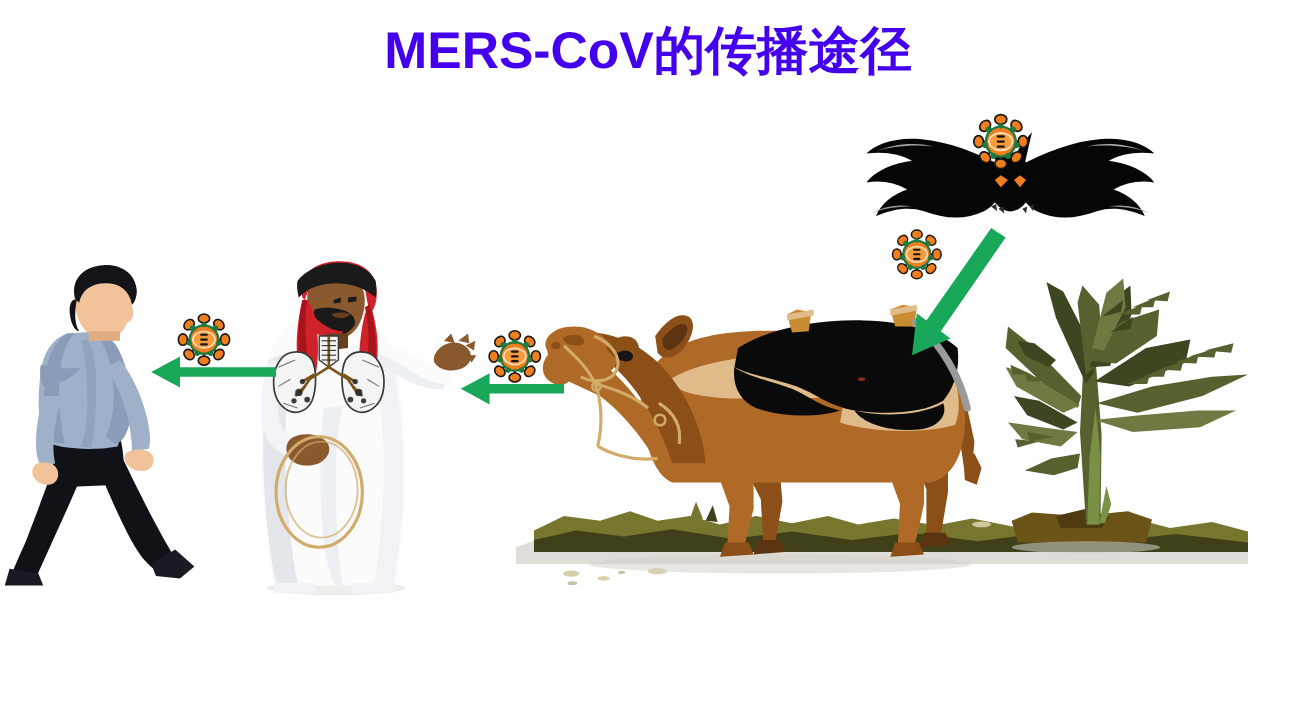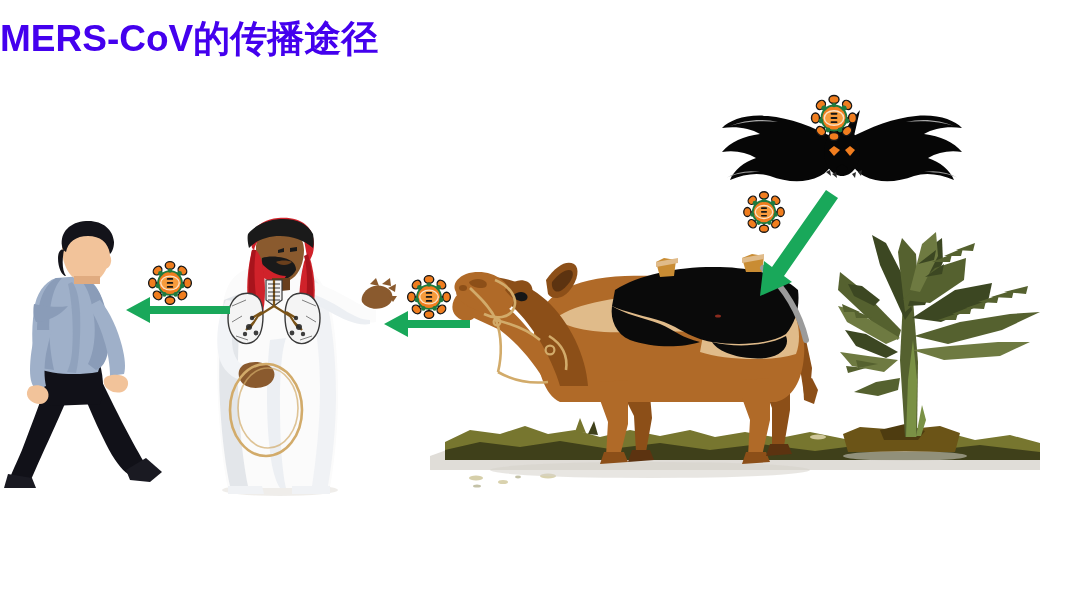--- a/index.html
+++ b/index.html
@@ -15,23 +15,24 @@
     width: 1080px;
     height: 591px;
     background: #ffffff;
     overflow: hidden;
   }
   #title {
     position: absolute;
     top: 14px;
     left: 0;
     width: 1080px;
+    text-align: center;
     font-family: "Liberation Sans", sans-serif;
     font-weight: bold;
-    font-size: 37px;
+    font-size: 43px;
     letter-spacing: 0px;
     color: #4400ee;
     white-space: nowrap;
   }
   .layer {
     position: absolute;
     left: 0;
     top: 0;
   }
   svg { display: block; overflow: visible; }

